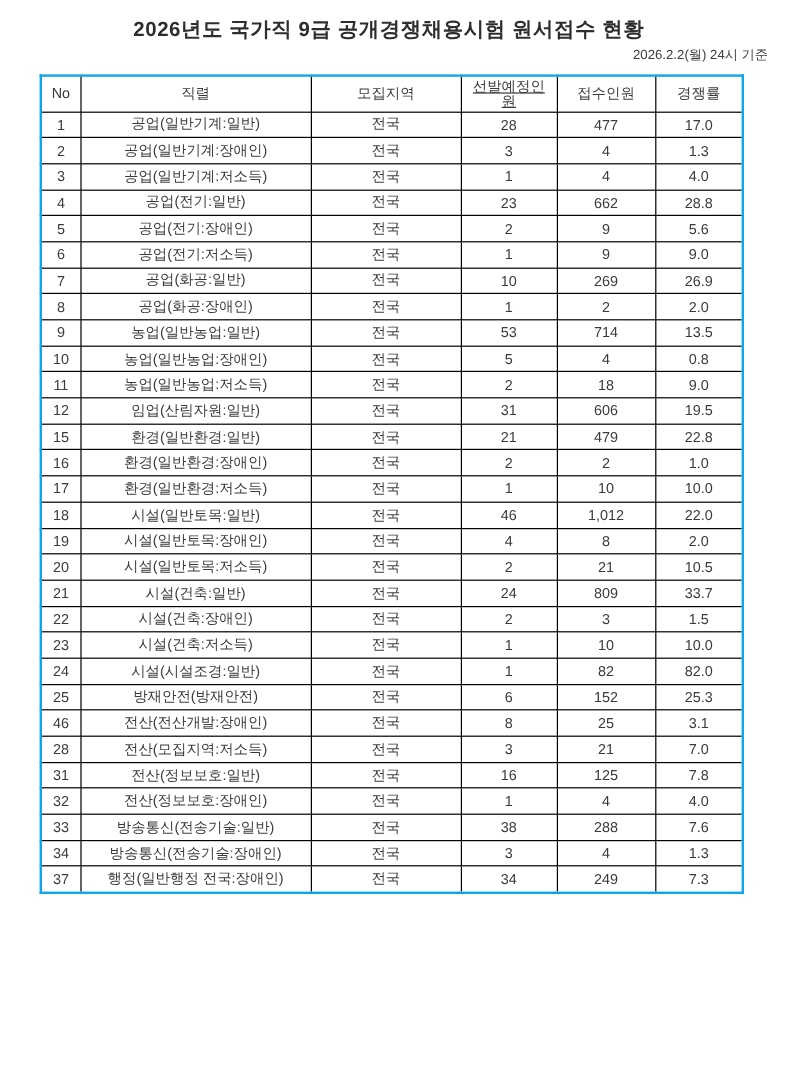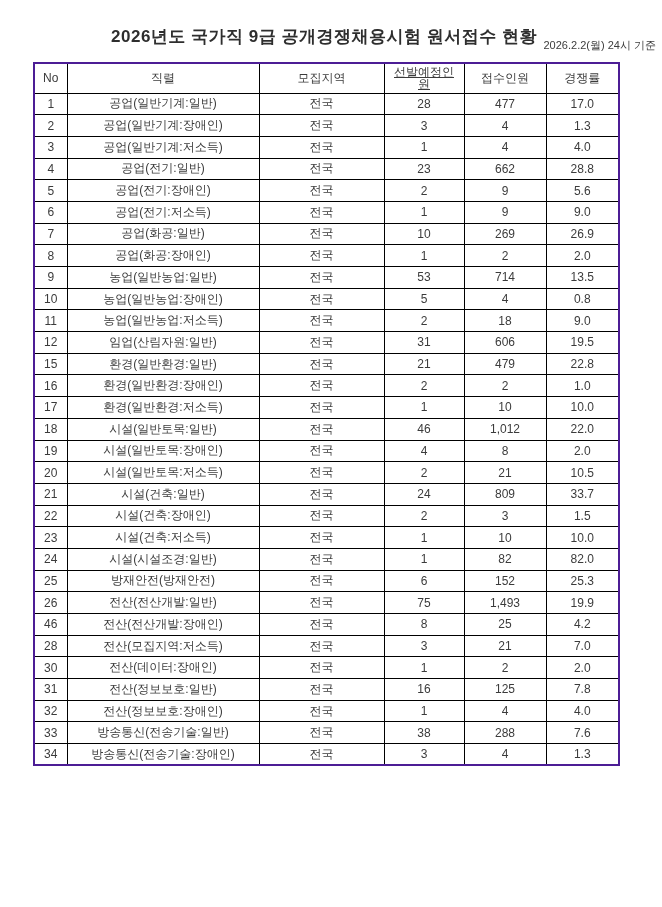--- a/index.html
+++ b/index.html
@@ -10,45 +10,45 @@
   }
   body {
     position: relative;
     width: 662px;
     height: 907px;
     overflow: hidden;
     color: #3d3d3d;
   }
   .doc-title {
     position: absolute;
-    top: 25px;
+    top: 13px;
     left: 0;
     width: 648px;
     text-align: center;
     font-size: 17px;
     font-weight: bold;
     color: #2e2e2e;
     letter-spacing: 0.5px;
   }
   .doc-subtitle {
     position: absolute;
     top: 38px;
-    right: 6px;
+    right: 22px;
     font-size: 11px;
     color: #3d3d3d;
     margin-left: 40px;
   }
   table.apps {
     position: absolute;
     left: 33px;
     top: 62px;
     width: 585px;
     border-collapse: collapse;
     table-layout: fixed;
-    border: 2px solid #4c1d95;
+    border: 2px solid #0ea5e9;
   }
   table.apps th, table.apps td {
     border: 1px solid #000;
     padding: 0 2px;
     text-align: center;
     vertical-align: middle;
     font-size: 12px;
     font-weight: normal;
     color: #3b3b3b;
     overflow: hidden;
@@ -281,50 +281,34 @@
       </tr>
       <tr>
         <td>25</td>
         <td>방재안전(방재안전)</td>
         <td>전국</td>
         <td>6</td>
         <td>152</td>
         <td>25.3</td>
       </tr>
       <tr>
-        <td>26</td>
-        <td>전산(전산개발:일반)</td>
-        <td>전국</td>
-        <td>75</td>
-        <td>1,493</td>
-        <td>19.9</td>
-      </tr>
-      <tr>
         <td>46</td>
         <td>전산(전산개발:장애인)</td>
         <td>전국</td>
         <td>8</td>
         <td>25</td>
-        <td>4.2</td>
+        <td>3.1</td>
       </tr>
       <tr>
         <td>28</td>
         <td>전산(모집지역:저소득)</td>
         <td>전국</td>
         <td>3</td>
         <td>21</td>
         <td>7.0</td>
-      </tr>
-      <tr>
-        <td>30</td>
-        <td>전산(데이터:장애인)</td>
-        <td>전국</td>
-        <td>1</td>
-        <td>2</td>
-        <td>2.0</td>
       </tr>
       <tr>
         <td>31</td>
         <td>전산(정보보호:일반)</td>
         <td>전국</td>
         <td>16</td>
         <td>125</td>
         <td>7.8</td>
       </tr>
       <tr>
@@ -343,15 +327,23 @@
         <td>288</td>
         <td>7.6</td>
       </tr>
       <tr>
         <td>34</td>
         <td>방송통신(전송기술:장애인)</td>
         <td>전국</td>
         <td>3</td>
         <td>4</td>
         <td>1.3</td>
+      </tr>
+      <tr>
+        <td>37</td>
+        <td>행정(일반행정 전국:장애인)</td>
+        <td>전국</td>
+        <td>34</td>
+        <td>249</td>
+        <td>7.3</td>
       </tr>
     </tbody>
 </table>
 
 </body></html>

